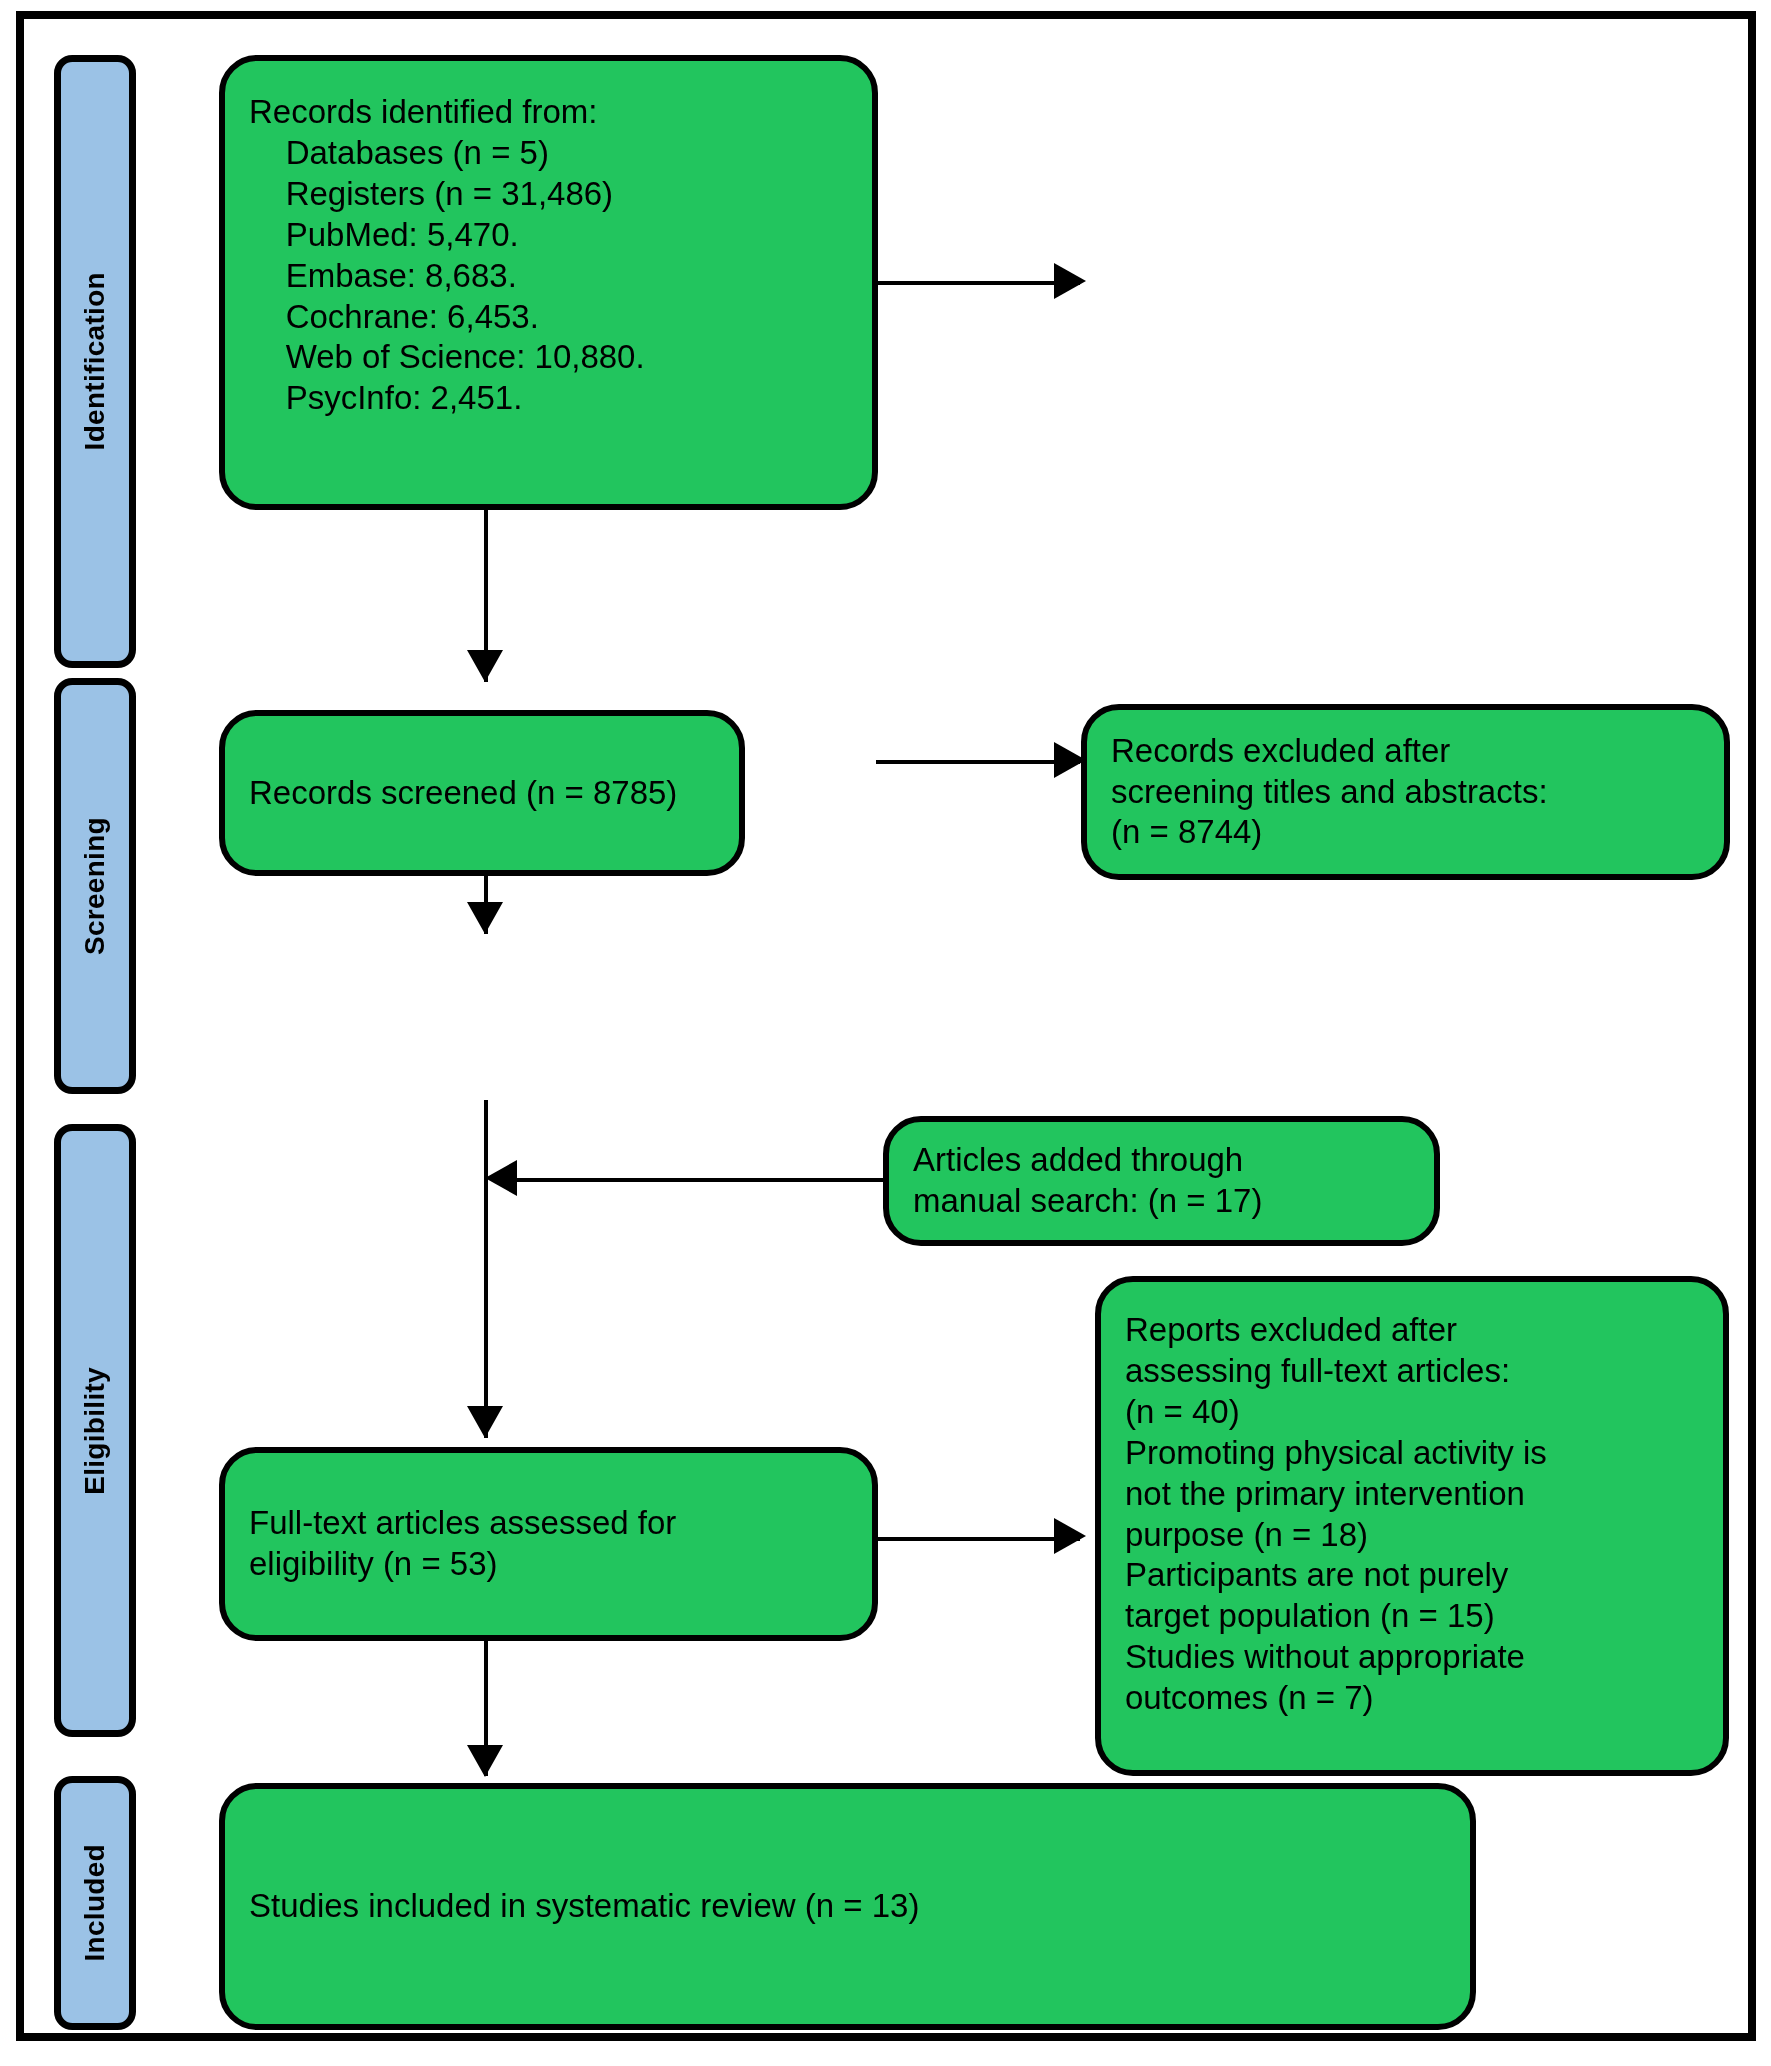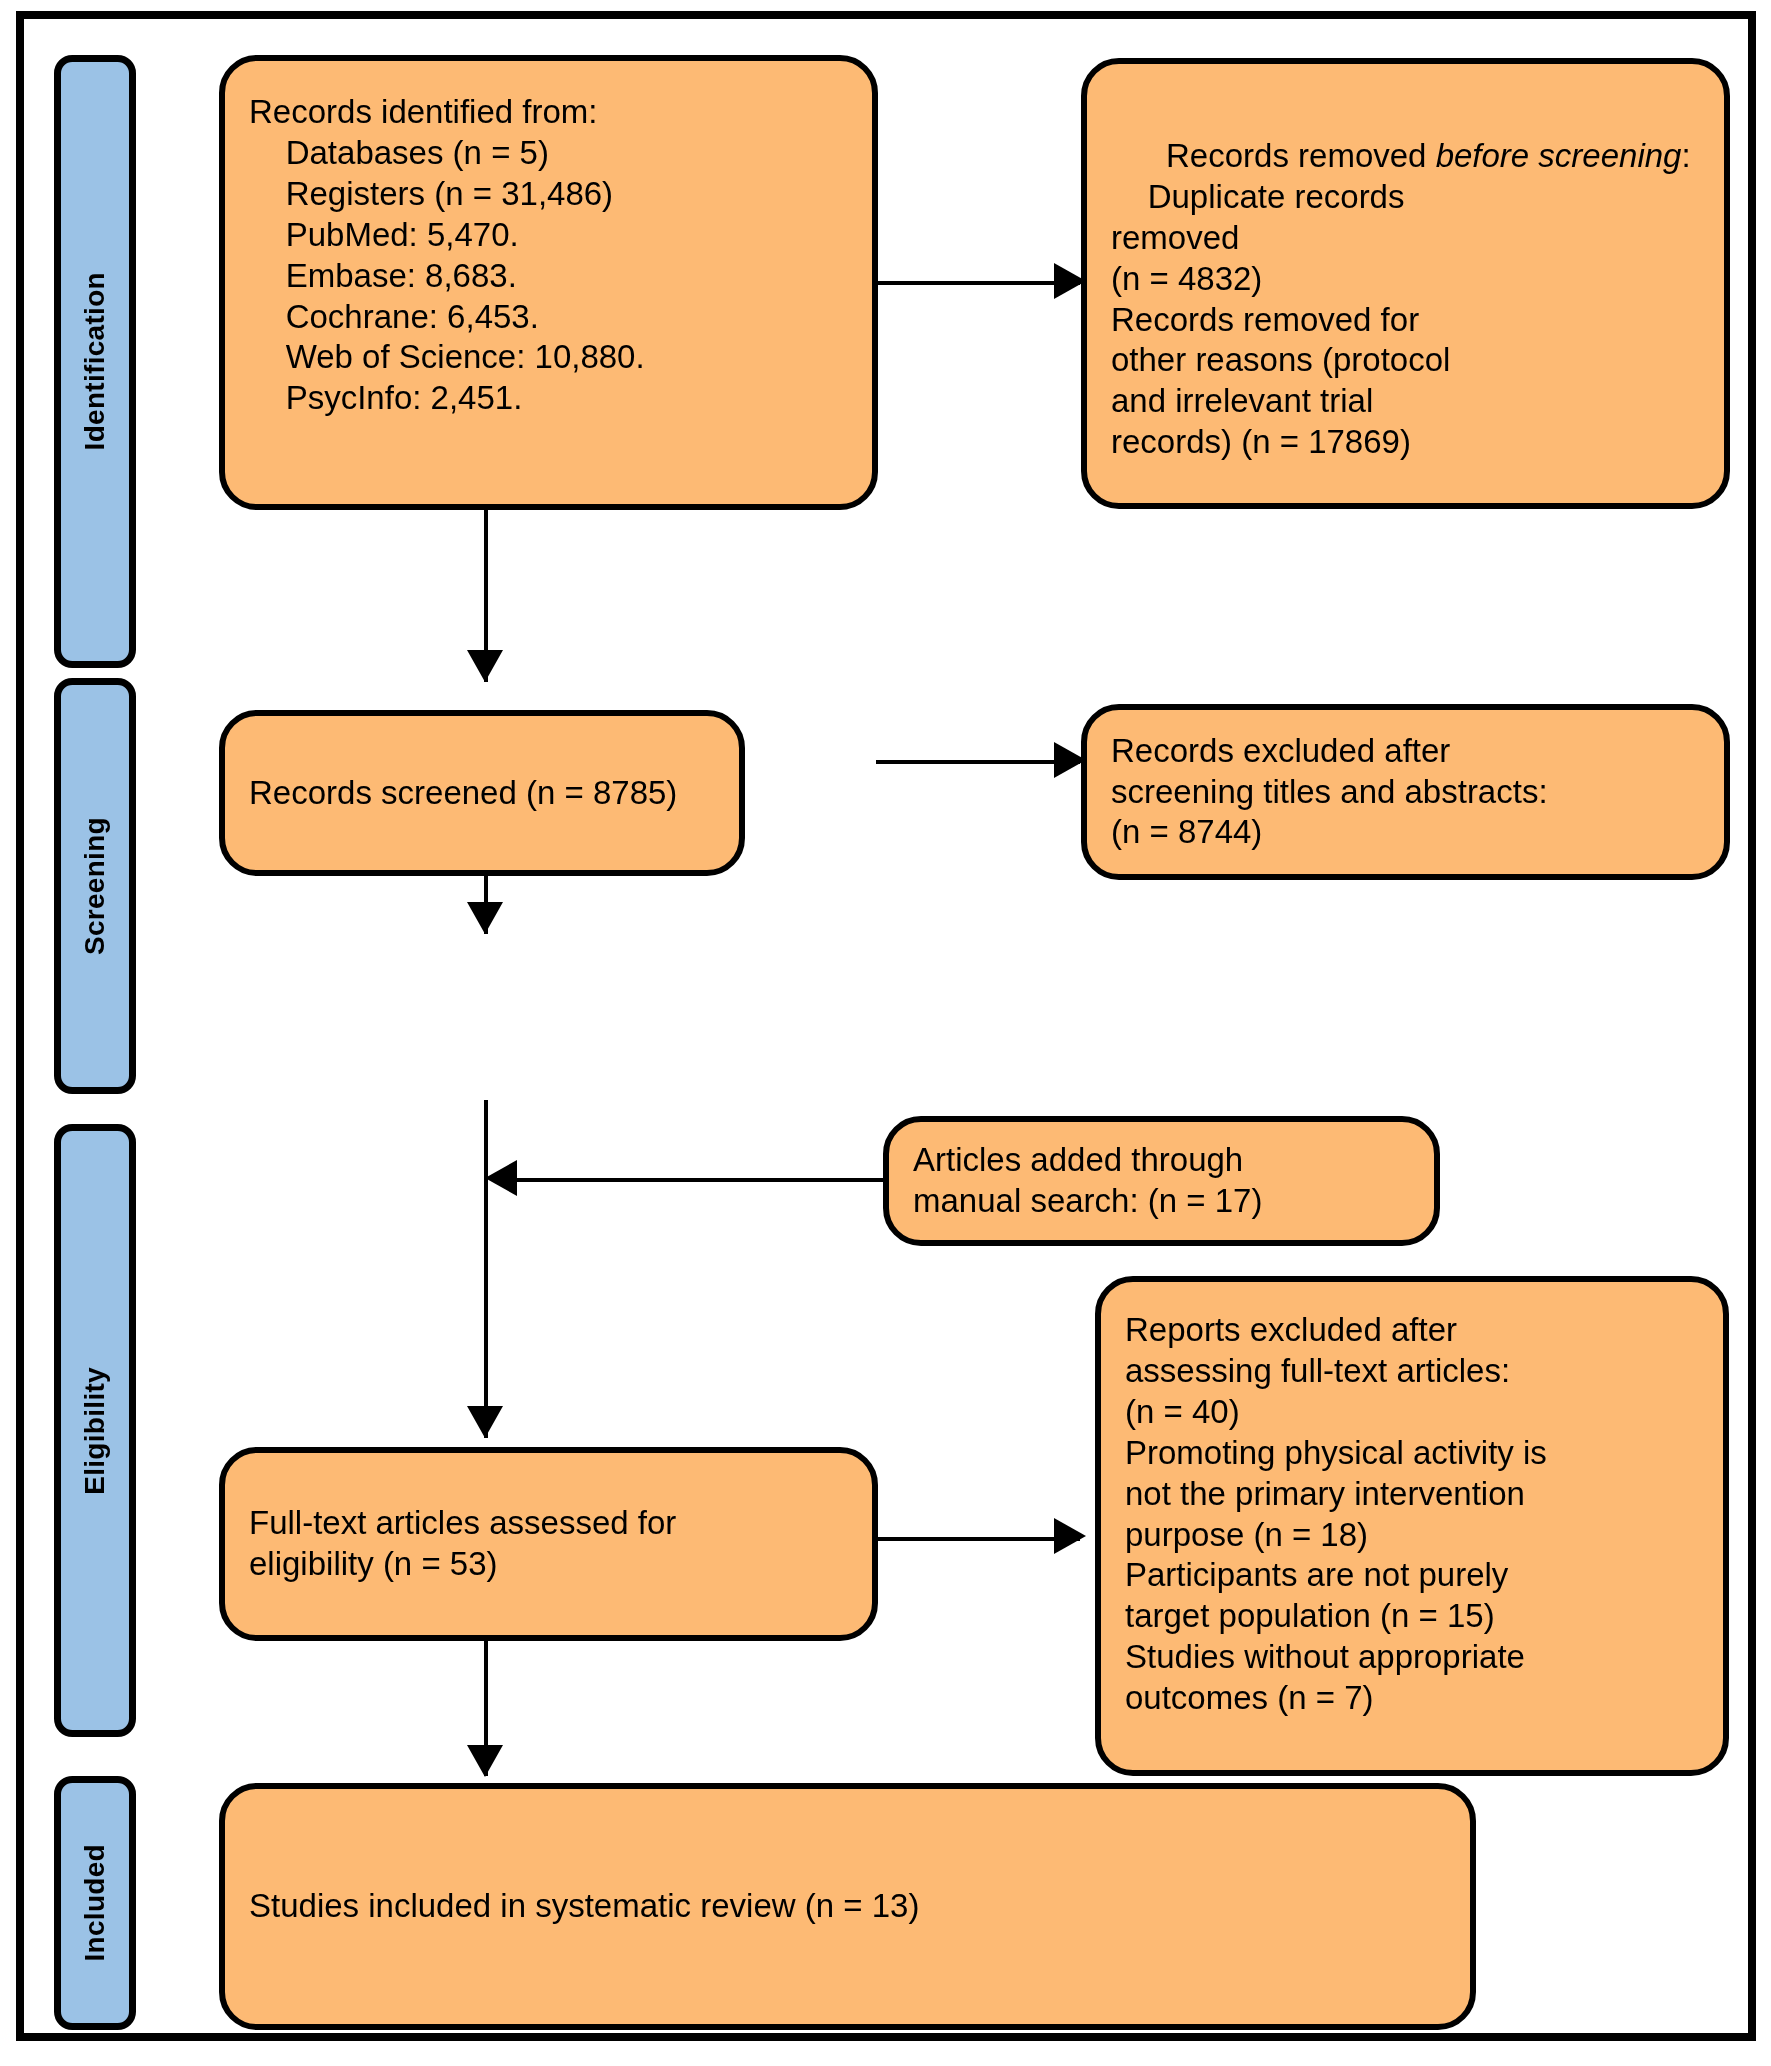--- a/index.html
+++ b/index.html
@@ -44,21 +44,21 @@
     font-size:28px;
     letter-spacing:0.3px;
     white-space:nowrap;
     color:#000;
     line-height:1;
   }
 
   
   .node{
     position:absolute;
-    background:#fdba74;
+    background:#22c55e;
     border:6.3px solid #000;
     border-radius:38px;
     box-sizing:border-box;
     display:flex;
     align-items:center;
     padding:34px 24px;
   }
   .node .node-text{
     font-size:33px;
     line-height:1.24;
@@ -143,32 +143,20 @@
     <div class="node-text">Records identified from:
     Databases (n = 5)
     Registers (n = 31,486)
     PubMed: 5,470.
     Embase: 8,683.
     Cochrane: 6,453.
     Web of Science: 10,880.
     PsycInfo: 2,451.</div>
   </div>
 
-  <div class="node top-align" style="left:1081px; top:58px; width:649px; height:451px; padding-top:31px;">
-    <div class="node-text">
-      <span>Records removed </span><span class="ital">before screening</span><span>:</span><span>
-    Duplicate records
-removed
-(n = 4832)
-Records removed for
-other reasons (protocol
-and irrelevant trial
-records) (n = 17869)</span>
-    </div>
-  </div>
 
   <div class="node" style="left:219px; top:710px; width:526px; height:166px;">
     <div class="node-text">Records screened (n = 8785)</div>
   </div>
 
   <div class="node" style="left:1081px; top:673px; width:649px; height:176px;margin-top:31px;">
     <div class="node-text">Records excluded after
 screening titles and abstracts:
 (n = 8744)</div>
   </div>

